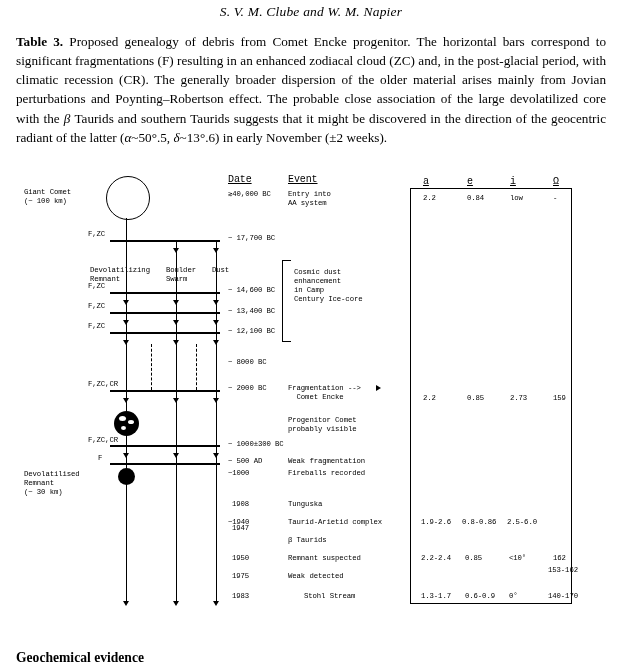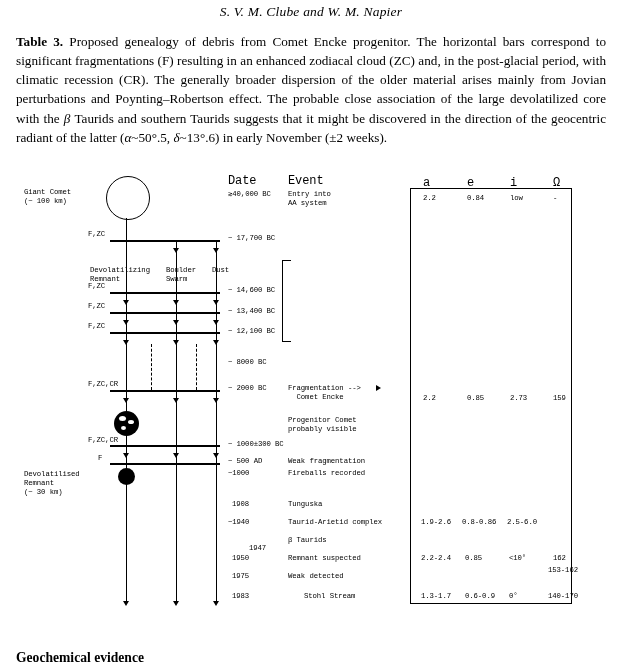--- a/index.html
+++ b/index.html
@@ -55,21 +55,22 @@
     color: #000;
   }
   .figure .lbl {
     position: absolute;
     white-space: pre;
     line-height: 1.25;
   }
   .figure .colhead {
     position: absolute;
     white-space: pre;
-    font-size: 12px;
+    text-decoration: underline;
+    font-size: 10px;
   }
   .vline {
     position: absolute;
     width: 0;
     border-left: 1px solid #000;
   }
   .vline.dash {
     border-left: 1px dashed #000;
   }
   .hline {
@@ -194,20 +195,24 @@
     <div class="arrow-down" style="left:203px; top:152px;"></div>
 
     <div class="hline thick" style="left:100px; top:164px; width:110px;"></div>
     <div class="lbl" style="left:78px; top:154px;">F,ZC</div>
     <div class="lbl" style="left:218px; top:159px;">~ 12,100 BC</div>
     <div class="arrow-down" style="left:113px; top:172px;"></div>
     <div class="arrow-down" style="left:163px; top:172px;"></div>
     <div class="arrow-down" style="left:203px; top:172px;"></div>
 
     <div class="bracket" style="left:272px; top:92px; width:8px; height:80px;"></div>
+    <div class="lbl" style="left:284px; top:100px;">Cosmic dust
+enhancement
+in Camp
+Century Ice-core</div>
 
     <div class="lbl" style="left:218px; top:190px;">~ 8000 BC</div>
 
     <div class="vline dash" style="left:141px; top:176px; height:46px;"></div>
     <div class="vline dash" style="left:186px; top:176px; height:46px;"></div>
 
     <div class="hline thick" style="left:100px; top:222px; width:110px;"></div>
     <div class="lbl" style="left:78px; top:212px;">F,ZC,CR</div>
     <div class="lbl" style="left:218px; top:216px;">~ 2000 BC</div>
     <div class="lbl" style="left:278px; top:216px;">Fragmentation --&gt;
@@ -251,21 +256,21 @@
     <div class="lbl" style="left:222px; top:332px;">1908</div>
     <div class="lbl" style="left:278px; top:332px;">Tunguska</div>
 
     <div class="lbl" style="left:218px; top:350px;">~1940</div>
     <div class="lbl" style="left:278px; top:350px;">Taurid-Arietid complex</div>
     <div class="lbl" style="left:411px; top:350px;">1.9-2.6</div>
     <div class="lbl" style="left:452px; top:350px;">0.8-0.86</div>
     <div class="lbl" style="left:497px; top:350px;">2.5-6.0</div>
     <div class="lbl" style="left:538px; top:350px;margin-top:48px;">153-162</div>
 
-    <div class="lbl" style="left:222px; top:376px;margin-left:17px;">1947</div>
+    <div class="lbl" style="left:222px; top:356px;">1947</div>
     <div class="lbl" style="left:278px; top:368px;">β Taurids</div>
 
     <div class="lbl" style="left:222px; top:386px;">1950</div>
     <div class="lbl" style="left:278px; top:386px;">Remnant suspected</div>
     <div class="lbl" style="left:411px; top:386px;">2.2-2.4</div>
     <div class="lbl" style="left:455px; top:386px;">0.85</div>
     <div class="lbl" style="left:499px; top:386px;">&lt;10°</div>
     <div class="lbl" style="left:543px; top:386px;">162</div>
 
     <div class="lbl" style="left:222px; top:404px;">1975</div>

